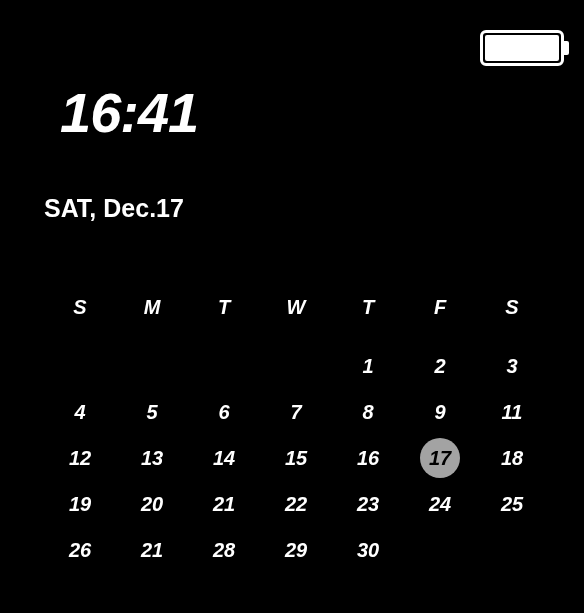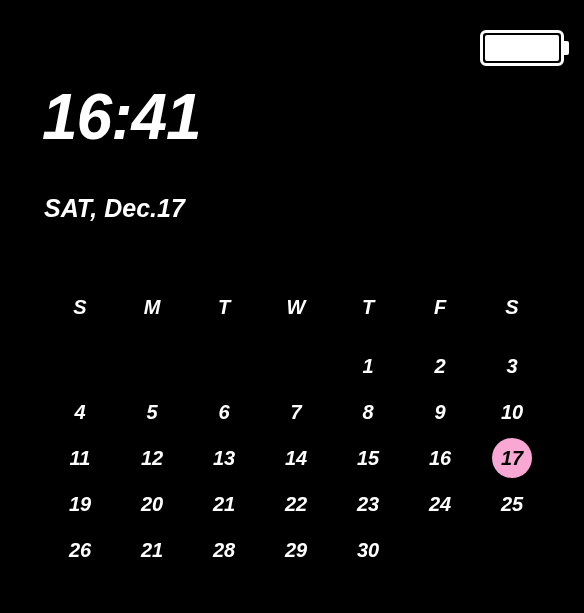--- a/index.html
+++ b/index.html
@@ -40,33 +40,32 @@
   }
   .battery-fill {
     margin: 2px;
     background: #fff;
     height: calc(100% - 4px);
     border-radius: 2px;
   }
   .time {
     position: absolute;
     top: 80px;
-    left: 42px;
-    font-size: 64px;
+    left: 60px;
+    font-size: 56px;
     font-weight: 800;
     font-style: italic;
     letter-spacing: -1px;
   }
   .date {
     position: absolute;
     top: 194px;
     left: 44px;
     font-size: 25px;
     font-weight: 700;
-    font-style: italic;
   }
   .calendar {
     position: absolute;
     top: 290px;
     left: 44px;
     right: 36px;
   }
   .cal-header {
     display: grid;
     grid-template-columns: repeat(7, 1fr);
@@ -88,21 +87,21 @@
     font-style: italic;
     font-size: 20px;
   }
   .cal-cell {
     display: flex;
     align-items: center;
     justify-content: center;
     position: relative;
   }
   .cal-cell.today .num {
-    background: #f9a8d4;
+    background: #a3a3a3;
     color: #000;
     width: 40px;
     height: 40px;
     border-radius: 50%;
     display: flex;
     align-items: center;
     justify-content: center;
   }
 </style>
 </head>
@@ -153,23 +152,20 @@
         <div class="cal-cell">
           <span class="num">7</span>
         </div>
         <div class="cal-cell">
           <span class="num">8</span>
         </div>
         <div class="cal-cell">
           <span class="num">9</span>
         </div>
         <div class="cal-cell">
-          <span class="num">10</span>
-        </div>
-        <div class="cal-cell">
           <span class="num">11</span>
         </div>
         <div class="cal-cell">
           <span class="num">12</span>
         </div>
         <div class="cal-cell">
           <span class="num">13</span>
         </div>
         <div class="cal-cell">
           <span class="num">14</span>
@@ -177,20 +173,23 @@
         <div class="cal-cell">
           <span class="num">15</span>
         </div>
         <div class="cal-cell">
           <span class="num">16</span>
         </div>
         <div class="cal-cell today">
           <span class="num">17</span>
         </div>
         <div class="cal-cell">
+          <span class="num">18</span>
+        </div>
+        <div class="cal-cell">
           <span class="num">19</span>
         </div>
         <div class="cal-cell">
           <span class="num">20</span>
         </div>
         <div class="cal-cell">
           <span class="num">21</span>
         </div>
         <div class="cal-cell">
           <span class="num">22</span>

